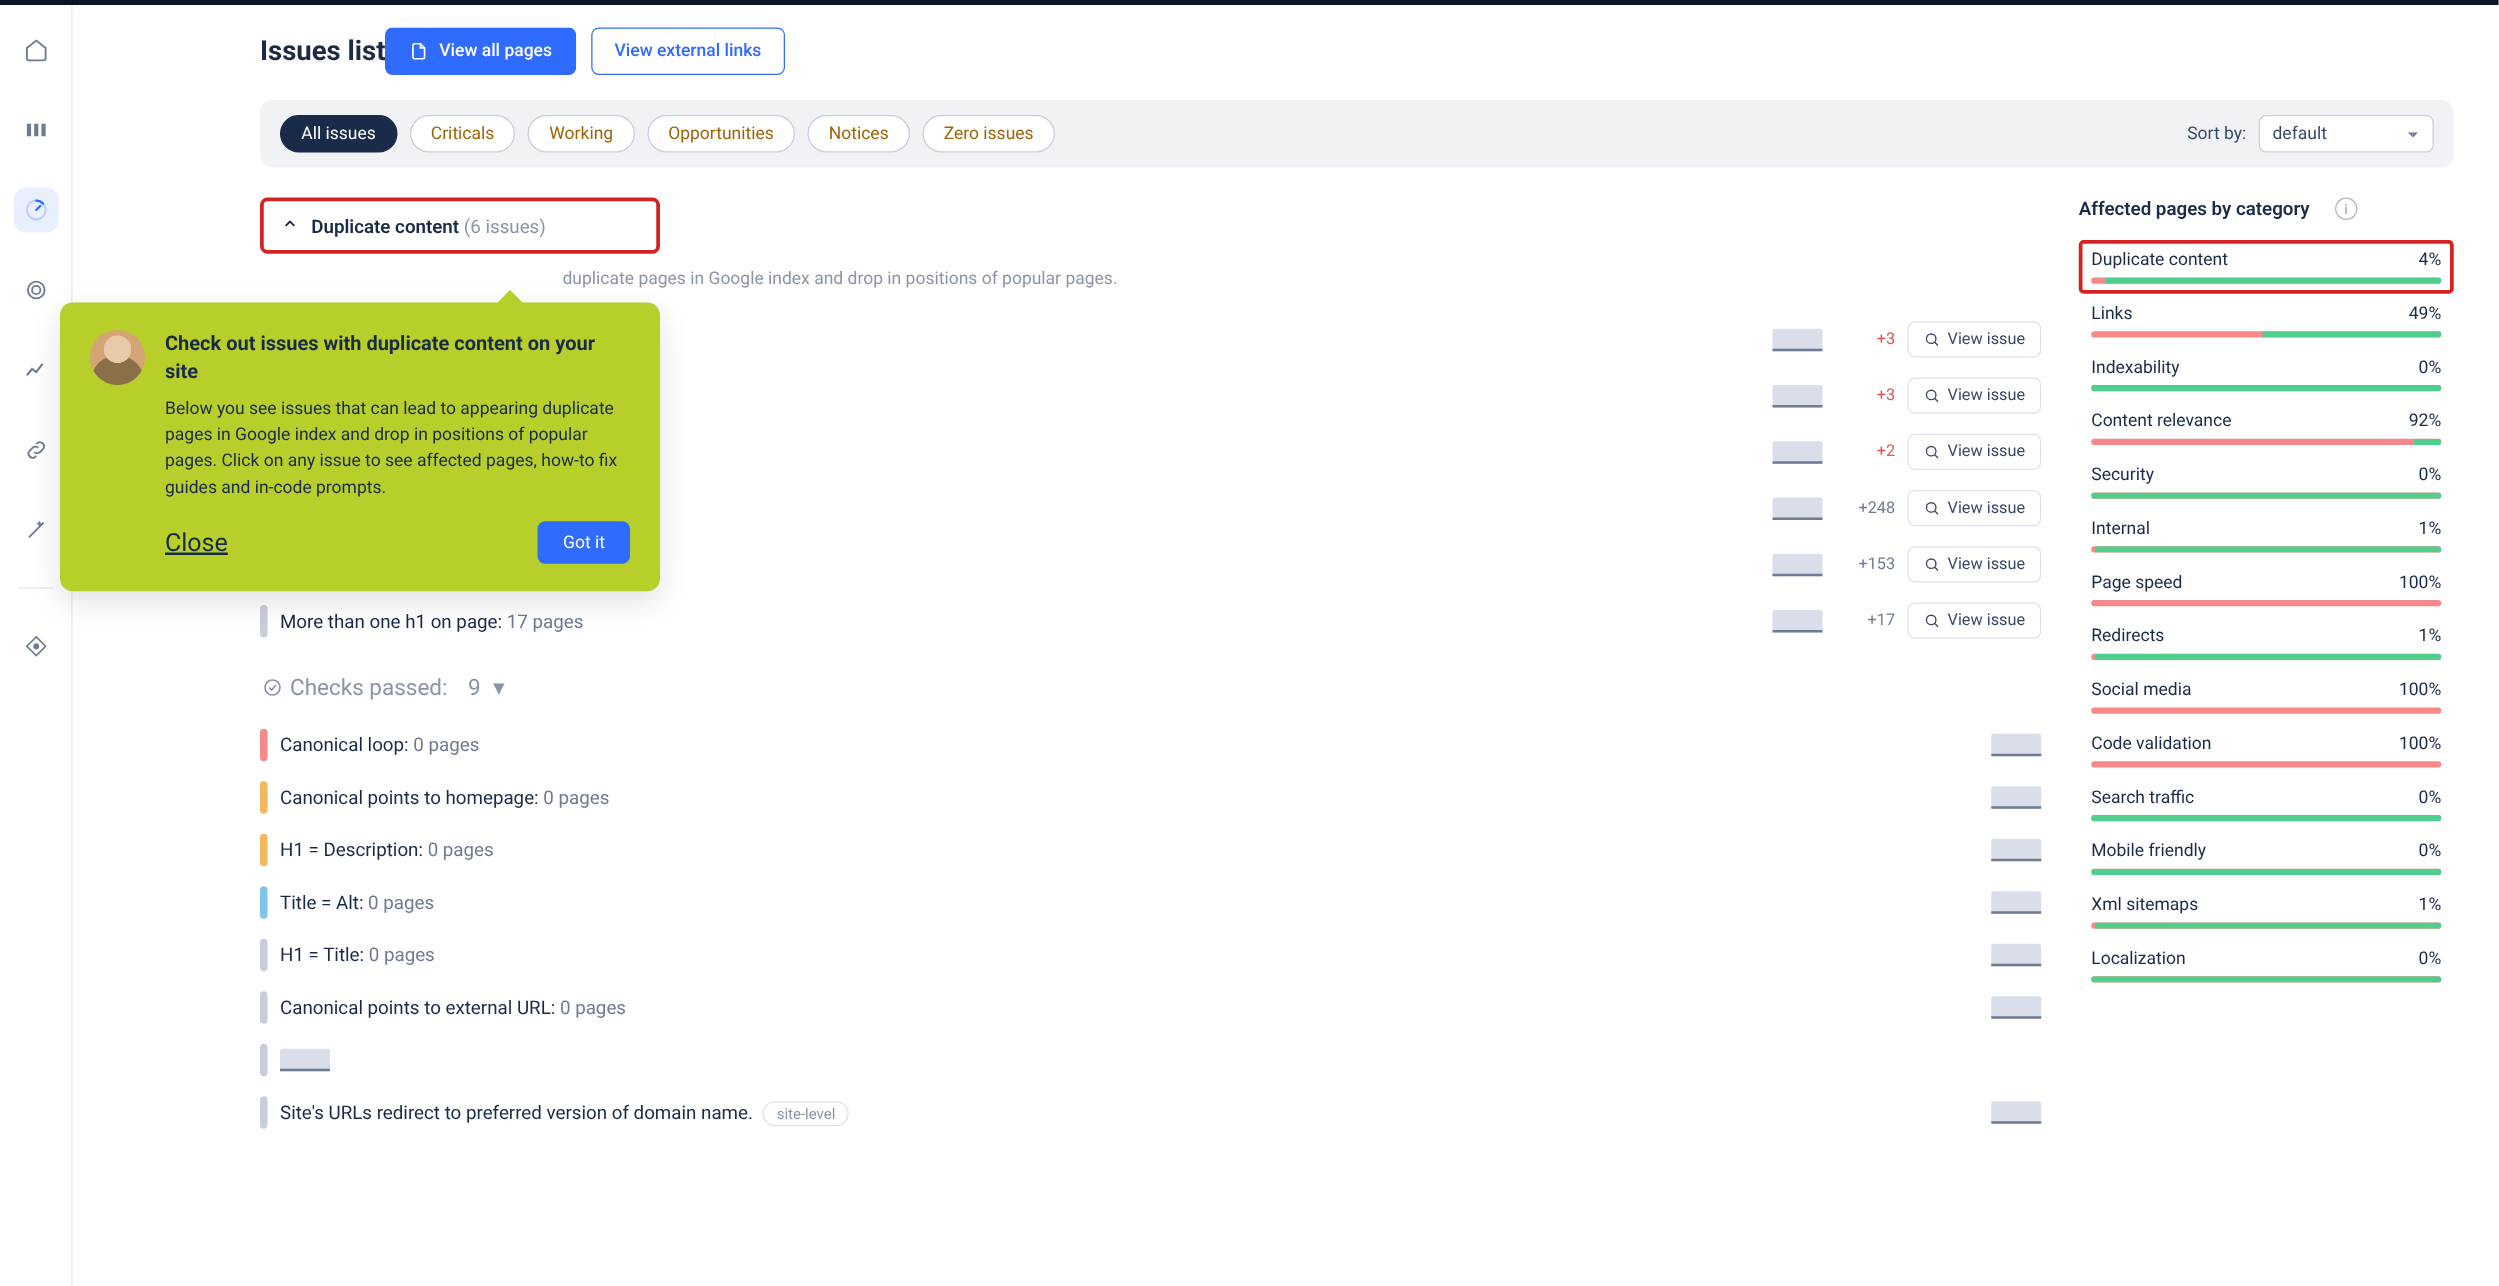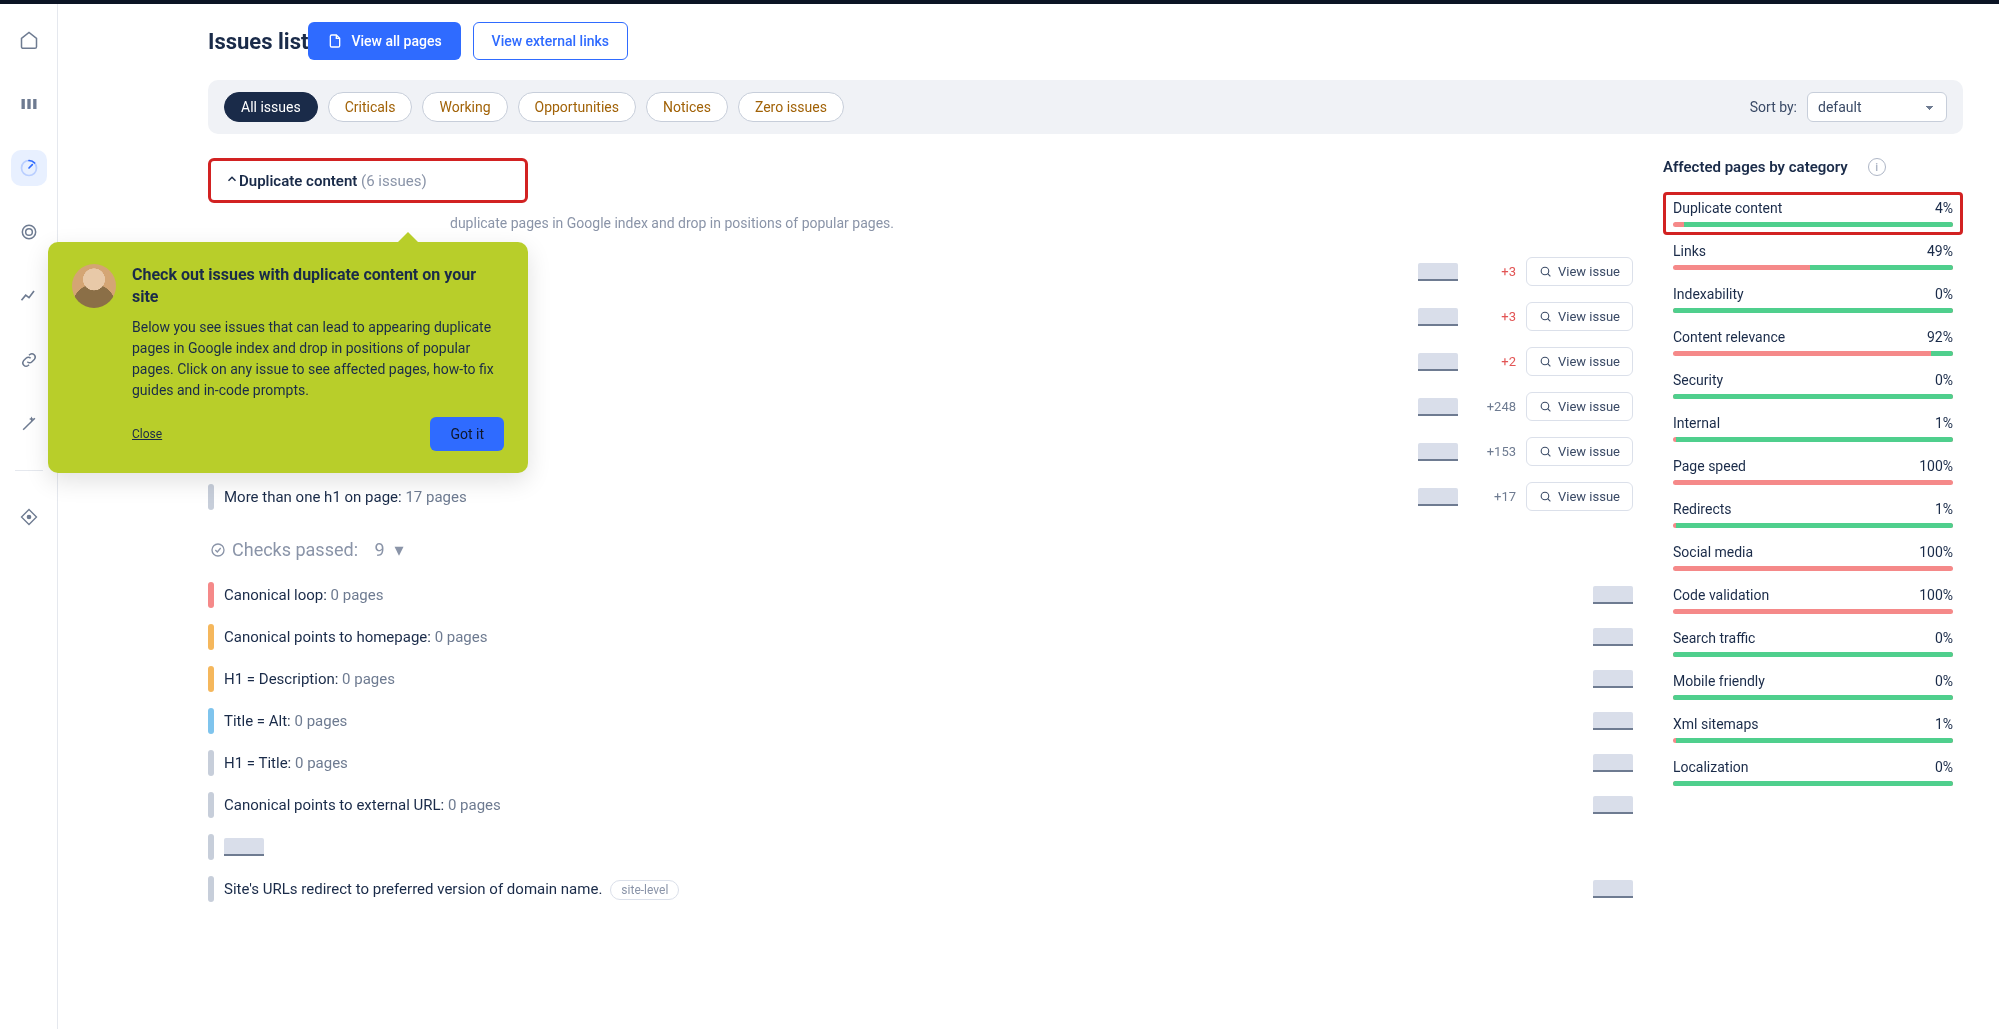--- a/index.html
+++ b/index.html
@@ -20,21 +20,21 @@
 .btn-outline{background:#fff;color:#2f6bff;border-color:#2f6bff}
 .btn svg{width:16px;height:16px}
 .filter-bar{background:#f0f2f6;border-radius:10px;padding:12px 16px;display:flex;align-items:center;justify-content:space-between;margin-bottom:24px}
 .pills{display:flex;gap:10px;flex-wrap:wrap}
 .pill{border:1px solid #c7ceda;border-radius:999px;padding:6px 16px;font-size:14px;color:#a16207;background:#fff;cursor:pointer}
 .pill.active{background:#1a2b49;color:#fff;border-color:#1a2b49}
 .sort{display:flex;align-items:center;gap:10px;font-size:14px;color:#3a4a66}
 .sort select{border:1px solid #c7ceda;border-radius:6px;padding:6px 34px 6px 10px;font-size:14px;color:#3a4a66;background:#fff;appearance:none;min-width:140px;background-image:linear-gradient(45deg,transparent 50%,#6e7b91 50%),linear-gradient(135deg,#6e7b91 50%,transparent 50%);background-position:calc(100% - 16px) 13px,calc(100% - 12px) 13px;background-size:4px 4px,4px 4px;background-repeat:no-repeat}
 .content{display:flex;gap:30px}
 .issues{flex:1}
-.section-hdr{border:3px solid #d22222;border-radius:6px;padding:10px 14px;display:flex;align-items:center;width:320px;cursor:pointer}
+.section-hdr{border:3px solid #d22222;border-radius:6px;padding:10px 14px;display:flex;align-items:center;gap:10px;width:320px;cursor:pointer}
 .section-hdr .chev{color:#1a2b49}
 .section-hdr .ttl{font-size:15px;font-weight:600;color:#1a2b49}
 .section-hdr .cnt{color:#8a94a8;font-weight:400}
 .desc{margin:12px 0 18px 2px;font-size:14px;color:#8a94a8}
 .issue-list{display:flex;flex-direction:column;gap:0}
 .issue-row{display:flex;align-items:center;padding:8px 0;gap:10px}
 .sev{width:6px;height:26px;border-radius:3px;flex-shrink:0}
 .sev-red{background:#f58989}
 .sev-orange{background:#f5b75c}
 .sev-blue{background:#7fc4ed}
@@ -60,22 +60,22 @@
 .cat-top{display:flex;justify-content:space-between;font-size:14px;color:#1a2b49;margin-bottom:6px}
 .bar{height:5px;border-radius:3px;background:#f58989;overflow:hidden;position:relative}
 .bar .fill{position:absolute;right:0;top:0;bottom:0;background:#4fcf8d}
 .tooltip{position:absolute;top:238px;left:-10px;width:480px;background:#b8ce2a;border-radius:10px;padding:22px 24px;display:flex;gap:16px;box-shadow:0 8px 24px rgba(0,0,0,.12)}
 .tooltip::before{content:"";position:absolute;top:-10px;left:348px;width:0;height:0;border-left:12px solid transparent;border-right:12px solid transparent;border-bottom:12px solid #b8ce2a}
 .avatar{width:44px;height:44px;border-radius:50%;background:#d4a574;flex-shrink:0;background-image:radial-gradient(circle at 50% 35%,#e8c9a8 30%,transparent 31%),radial-gradient(circle at 50% 95%,#8b6f47 45%,transparent 46%)}
 .tip-body{flex:1}
 .tip-title{font-size:16px;font-weight:700;color:#1a2b49;margin-bottom:10px;line-height:1.35}
 .tip-text{font-size:14px;color:#1a2b49;line-height:1.5;margin-bottom:16px}
 .tip-actions{display:flex;justify-content:space-between;align-items:center}
-.tip-close{color:#1a2b49;text-decoration:underline;font-size:12px;cursor:pointer}
-.tip-got{background:#2f6bff;color:#0f172a;border:none;border-radius:6px;padding:9px 20px;font-size:14px;cursor:pointer}
+.tip-close{color:#1a2b49;text-decoration:underline;font-size:20px;cursor:pointer}
+.tip-got{background:#2f6bff;color:#ffffff;border:none;border-radius:6px;padding:9px 20px;font-size:14px;cursor:pointer}
 .arrow{position:absolute;top:105px;left:-30px;pointer-events:none}
 .arrow svg{width:140px;height:90px}
 </style>
 </head>
 <body>
 
 <div class="topbar"></div>
 <div class="page">
   <nav class="sidebar">
     <div class="nav-icon">

